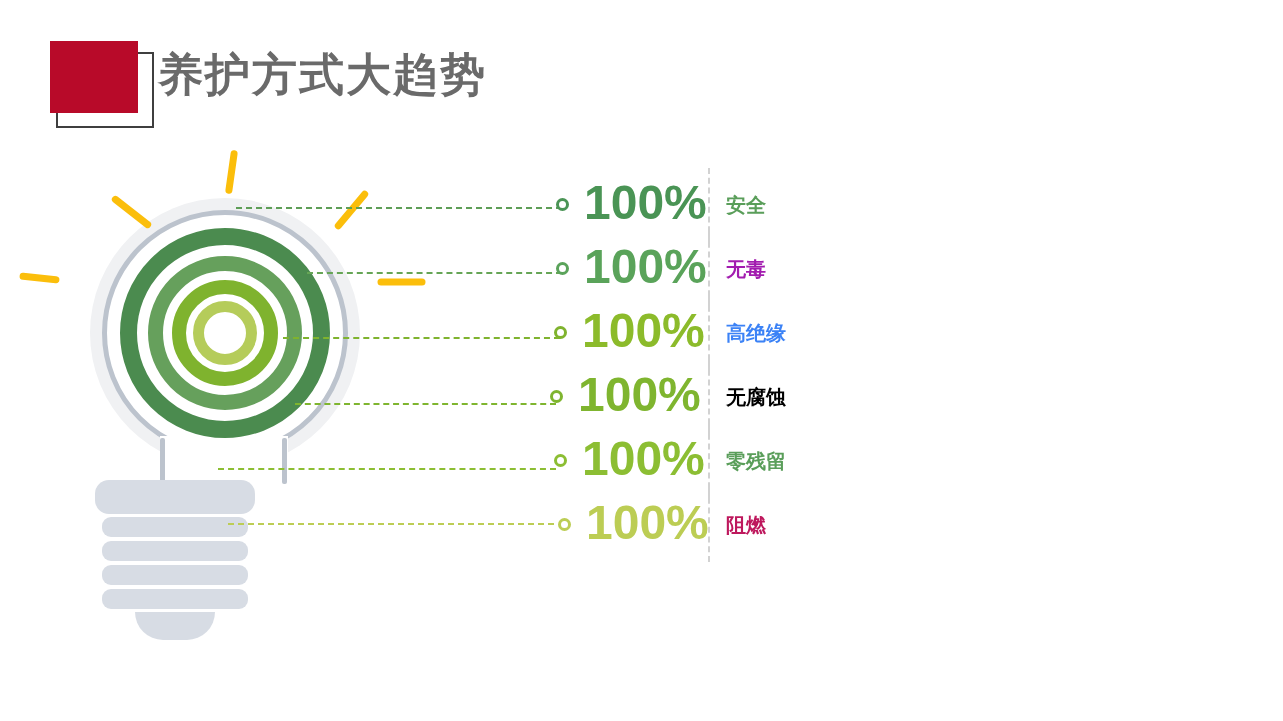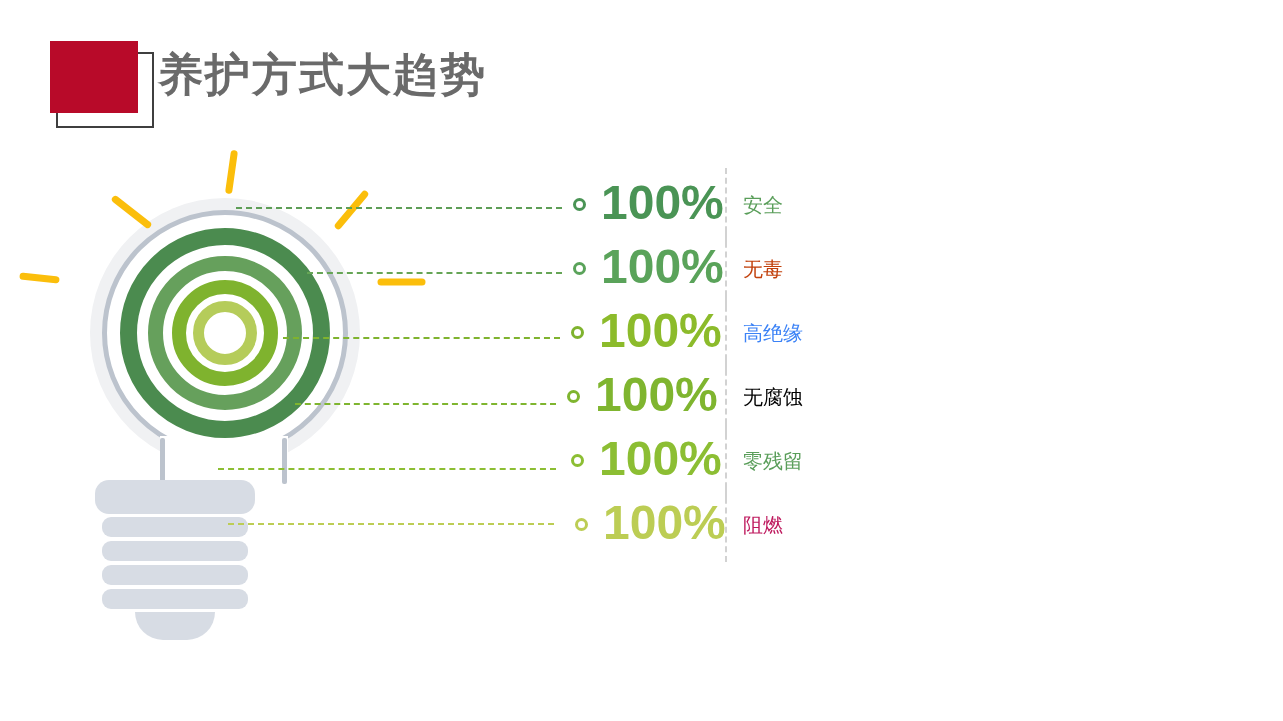--- a/index.html
+++ b/index.html
@@ -57,34 +57,34 @@
   .s4{left:42px;top:439px;width:146px;height:20px;border-radius:9px;}
   .stip{left:75px;top:462px;width:80px;height:28px;border-radius:0 0 40px 40px;}
 
   
   .ray{position:absolute;background:#fbbe0b;border-radius:4px;}
 
   
   .conn{position:absolute;border-top:2px dashed #5d9e56;height:0;}
 
   
-  .stats{position:absolute;left:565px;top:176px;width:260px;height:390px;}
+  .stats{position:absolute;left:548px;top:176px;width:260px;height:390px;}
   .row{position:absolute;left:0;width:260px;height:62px;}
   .marker{
     position:absolute;top:22px;width:13px;height:13px;border-radius:50%;
     border:3px solid #4b8b4f;box-sizing:border-box;background:#ffffff;
   }
   .pct{
     position:absolute;top:-4px;
     font-size:48px;font-weight:bold;line-height:62px;white-space:nowrap;
   }
   .vdiv{position:absolute;left:160px;top:-8px;width:0;height:74px;border-left:2px dashed #d2d2d2;}
   .lbl{
     position:absolute;left:178px;top:6px;
-    font-size:20px;font-weight:normal;color:#5a9e5a;white-space:nowrap;line-height:46px;
+    font-size:20px;font-weight:bold;color:#5a9e5a;white-space:nowrap;line-height:46px;
   }
 
   
   .panel{
     position:absolute;left:836px;top:136px;width:382px;height:502px;
     background:#f0f0f0;border-radius:200px;
   }
   .panel-text{
     position:absolute;left:36px;top:44px;width:314px;
     font-size:20px;line-height:33px;font-weight:bold;
@@ -144,21 +144,21 @@
       <div class="row" style="top: 0px;">
         <div class="marker" style="left: 8px; border-color: rgb(74, 148, 85);"></div>
         <div class="pct" style="left: 36px; color: rgb(74, 148, 85);">100%</div>
         <div class="vdiv" style="border-left-color: rgb(210, 210, 210);"></div>
         <div class="lbl" style="color: rgb(90, 158, 90);">安全</div>
       </div>
       <div class="row" style="top: 64px;">
         <div class="marker" style="left: 8px; border-color: rgb(90, 163, 90);"></div>
         <div class="pct" style="left: 36px; color: rgb(90, 163, 90);">100%</div>
         <div class="vdiv" style="border-left-color: rgb(210, 210, 210);"></div>
-        <div class="lbl" style="color: #c2410c;">无毒</div>
+        <div class="lbl" style="color: #a21caf;">无毒</div>
       </div>
       <div class="row" style="top: 128px;">
         <div class="marker" style="left: 6px; border-color: rgb(127, 179, 46);"></div>
         <div class="pct" style="left: 34px; color: rgb(140, 187, 43);">100%</div>
         <div class="vdiv" style="border-left-color: rgb(210, 210, 210);"></div>
         <div class="lbl" style="color: #3b82f6;">高绝缘</div>
       </div>
       <div class="row" style="top: 192px;">
         <div class="marker" style="left: 2px; border-color: rgb(127, 181, 47);"></div>
         <div class="pct" style="left: 30px; color: rgb(127, 181, 47);">100%</div>

